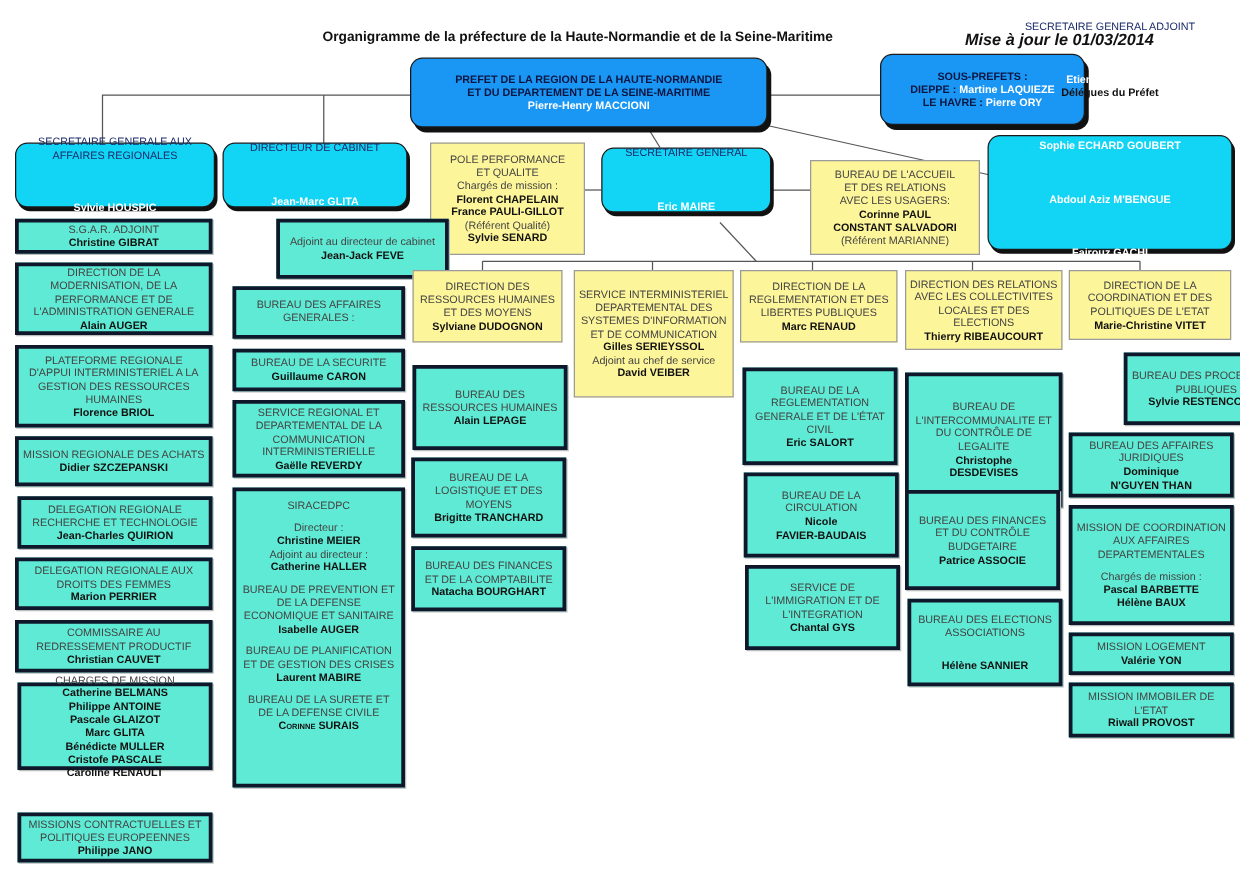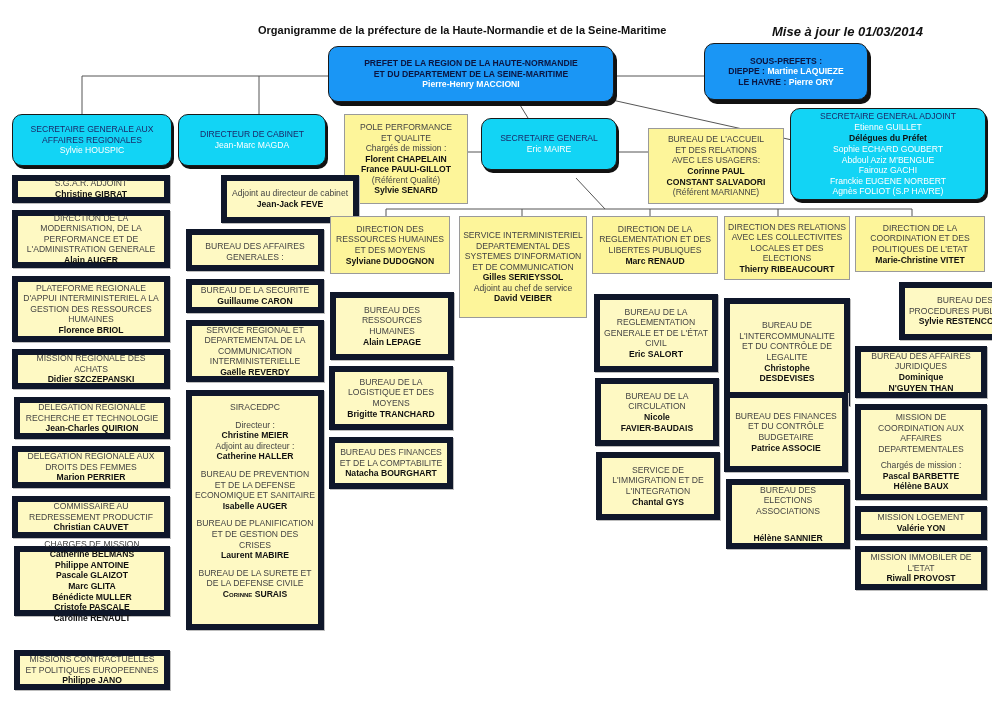--- a/index.html
+++ b/index.html
@@ -9,24 +9,24 @@
   .title { left: 258px; top: 24px; font-size: 11px; font-weight: bold; color: #111; white-space: nowrap; }
   .updated { left: 772px; top: 24px; font-size: 13px; font-weight: bold; font-style: italic; color: #111; white-space: nowrap; }
   svg.lines { position: absolute; left: 0; top: 0; width: 992px; height: 701px; }
   .box {
     position: absolute; text-align: center; font-size: 8.6px; line-height: 10.6px;
     display: flex; flex-direction: column; justify-content: center; align-items: center;
     padding: 2px 3px;
   }
   .box span { display: block; }
   .b { font-weight: bold; color: #111; }
-  .white { background: #fef9c3; border: 6px solid #0f172a; box-shadow: 1px 1px 0 #bdbdbd; color: #444; }
+  .white { background: #5eead4; border: 3px solid #0f172a; box-shadow: 1px 1px 0 #bdbdbd; color: #444; }
   .yellow { background: #fdf59a; border: 1px solid #9a9a9a; color: #444; }
   .cyan { background: #12d4f5; border: 1px solid #1a1a1a; border-radius: 10px; box-shadow: 2px 3px 0 #111; color: #1a2a6a; }
-  .cyan .w { color: #fff; font-weight: normal; }
+  .cyan .w { color: #fff; font-weight: bold; margin-top: 32px; }
   .blue { background: #1a96f5; border: 1px solid #1a1a1a; border-radius: 10px; box-shadow: 3px 4px 0 #111; color: #0b1540; font-weight: bold; }
   .blue .w { color: #fff; font-weight: bold; }
   .gap { height: 7px; }
   .sc { font-variant: small-caps; }
 </style>
 </head>
 <body>
 
 <div class="abs title">Organigramme de la préfecture de la Haute-Normandie et de la Seine-Maritime</div>
 <div class="abs updated">Mise à jour le 01/03/2014</div>
@@ -69,21 +69,21 @@
 </div>
 
 <div class="box cyan" style="left:12px;top:114px;width:160px;height:52px;">
   <span>SECRETAIRE GENERALE AUX</span>
   <span>AFFAIRES REGIONALES</span>
   <span class="w">Sylvie HOUSPIC</span>
 </div>
 
 <div class="box cyan" style="left:178px;top:114px;width:148px;height:52px;">
   <span>DIRECTEUR DE CABINET</span>
-  <span class="w">Jean-Marc MAGDA</span>
+  <span class="w">Jean-Marc GLITA</span>
 </div>
 
 <div class="box yellow" style="left:344px;top:114px;width:124px;height:90px;">
   <span>POLE PERFORMANCE</span>
   <span>ET QUALITE</span>
   <span>Chargés de mission :</span>
   <span class="b">Florent CHAPELAIN</span>
   <span class="b">France PAULI-GILLOT</span>
   <span>(Référent Qualité)</span>
   <span class="b">Sylvie SENARD</span>

